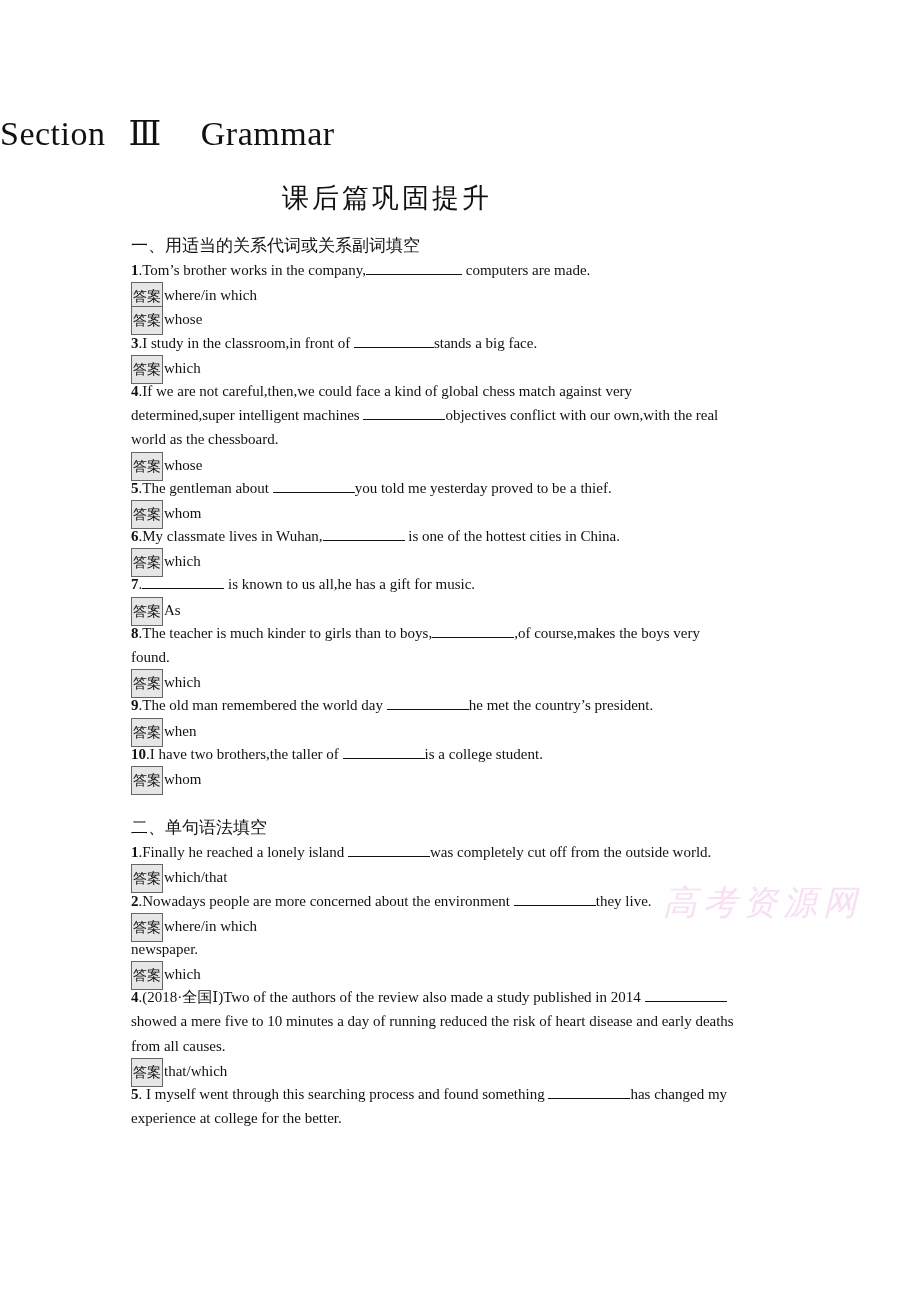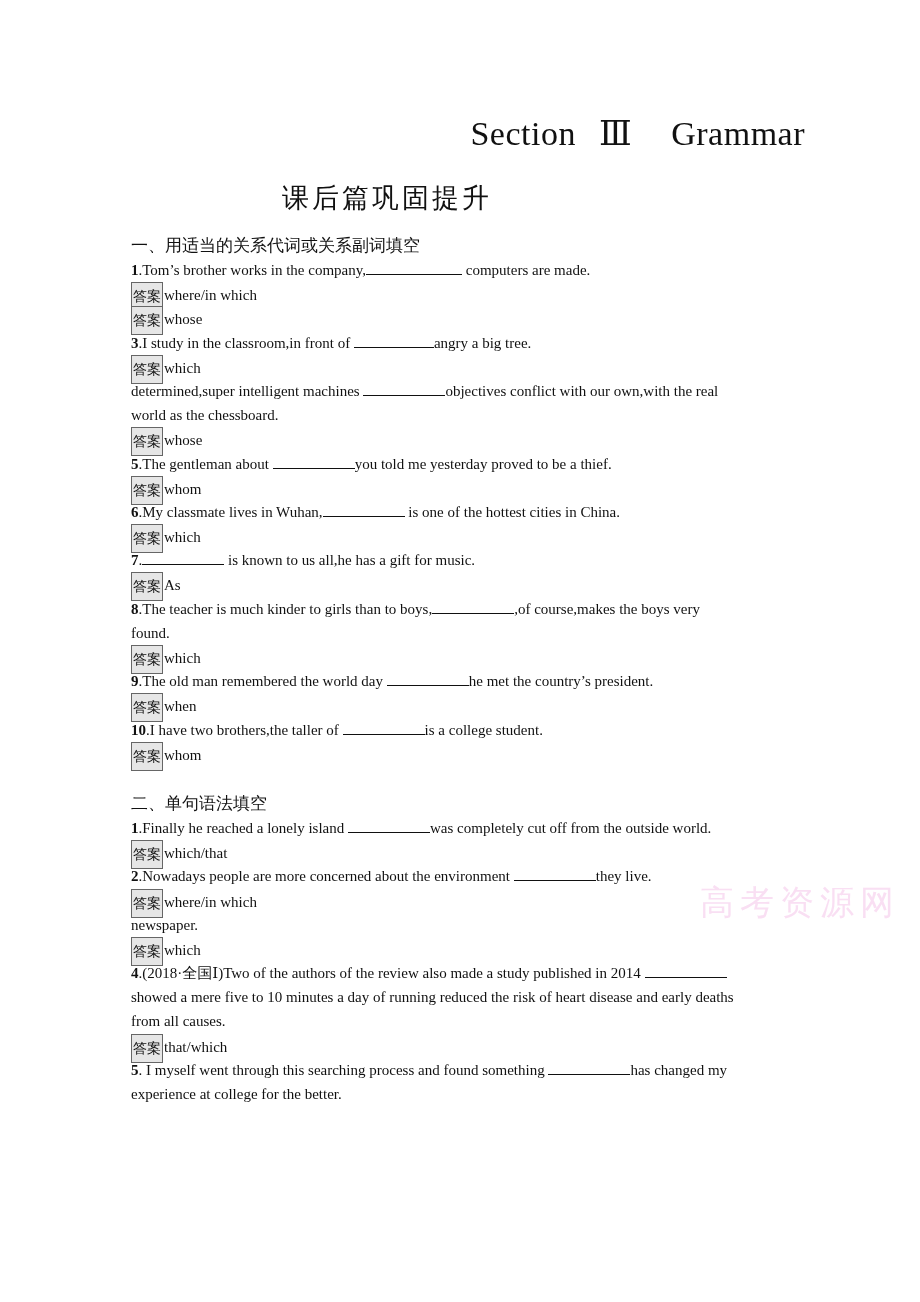--- a/index.html
+++ b/index.html
@@ -1,51 +1,52 @@
 <!DOCTYPE html>
 <html><head>
 <meta charset="utf-8">
 <style>
   html, body { margin: 0; padding: 0; background: #ffffff; }
   body { width: 920px; height: 1302px; position: relative; overflow: hidden;
          font-family: "Liberation Serif", "DejaVu Serif", serif; color: #111; }
-  .title { position: absolute; left: 0; width: 777px; top: 113px; text-align: right;
-           font-size: 34px; letter-spacing: 0.5px; padding-left: 28px; }
+  .title { position: absolute; left: 0; width: 777px; top: 113px; text-align: left;
+           font-size: 34px; letter-spacing: 0.5px; }
   .title .roman { margin: 0 30px 0 14px; }
   .subtitle { position: absolute; left: 0; width: 774px; top: 180px; text-align: center;
               font-family: "DejaVu Sans", sans-serif; font-size: 27px; letter-spacing: 3px; }
   .content { position: absolute; left: 131px; top: 232px; width: 670px; }
   .section-h { font-family: "DejaVu Sans", sans-serif; font-size: 17px; height: 26px; line-height: 26px; }
   .line { font-size: 15px; height: 24.2px; line-height: 24.2px; white-space: nowrap; }
   .q b { font-weight: bold; }
   .ans-badge { display: inline-block; font-family: "DejaVu Sans", sans-serif; font-size: 14px;
                background: #e6e6e6; border: 1px solid #666; padding: 4px 1px; line-height: 19px;
                height: 19px; vertical-align: middle; margin-right: 1px; }
   .blank { display: inline-block; border-bottom: 1px solid #111; height: 14px; vertical-align: baseline; }
   .gap { height: 24px; }
-  .watermark { position: absolute; left: 700px; top: 880px; font-family: "DejaVu Sans", sans-serif;
-               font-size: 34px; color: #f7d2ee; letter-spacing: 6px; opacity: 0.7; }
+  .watermark { position: absolute; left: 663px; top: 880px; font-family: "DejaVu Sans", sans-serif;
+               font-size: 34px; color: #f7d2ee; letter-spacing: 6px; opacity: 0.7; font-style: italic; }
 </style>
 </head>
 <body>
 
 <div class="title">
   <span>Section</span>
   <span class="roman">Ⅲ</span>
   <span>Grammar</span>
 </div>
 <div class="subtitle">课后篇巩固提升</div>
 
 <div class="content" id="content">
     <div class="section-h">一、用适当的关系代词或关系副词填空</div>
     <div class="line q"><b>1</b>.<span>Tom’s brother works in the company,</span><span class="blank" style="width: 96px;"></span><span> computers are made.</span></div>
     <div class="line"><span class="ans-badge">答案</span><span>where/in which</span></div>
     <div class="line"><span class="ans-badge">答案</span><span>whose</span></div>
-    <div class="line q"><b>3</b>.<span>I study in the classroom,in front of </span><span class="blank" style="width: 80px;"></span><span>angry a big tree.</span></div>
+    <div class="line q"><b>3</b>.<span>I study in the classroom,in front of </span><span class="blank" style="width: 80px;"></span><span>stands a big face.</span></div>
     <div class="line"><span class="ans-badge">答案</span><span>which</span></div>
+    <div class="line q"><b>4</b>.<span>If we are not careful,then,we could face a kind of global chess match against very</span></div>
     <div class="line q"><span>determined,super intelligent machines </span><span class="blank" style="width: 82px;"></span><span>objectives conflict with our own,with the real</span></div>
     <div class="line q"><span>world as the chessboard.</span></div>
     <div class="line"><span class="ans-badge">答案</span><span>whose</span></div>
     <div class="line q"><b>5</b>.<span>The gentleman about </span><span class="blank" style="width: 82px;"></span><span>you told me yesterday proved to be a thief.</span></div>
     <div class="line"><span class="ans-badge">答案</span><span>whom</span></div>
     <div class="line q"><b>6</b>.<span>My classmate lives in Wuhan,</span><span class="blank" style="width: 82px;"></span><span> is one of the hottest cities in China.</span></div>
     <div class="line"><span class="ans-badge">答案</span><span>which</span></div>
     <div class="line q"><b>7</b>.<span></span><span class="blank" style="width: 82px;"></span><span> is known to us all,he has a gift for music.</span></div>
     <div class="line"><span class="ans-badge">答案</span><span>As</span></div>
     <div class="line q"><b>8</b>.<span>The teacher is much kinder to girls than to boys,</span><span class="blank" style="width: 82px;"></span><span>,of course,makes the boys very</span></div>

